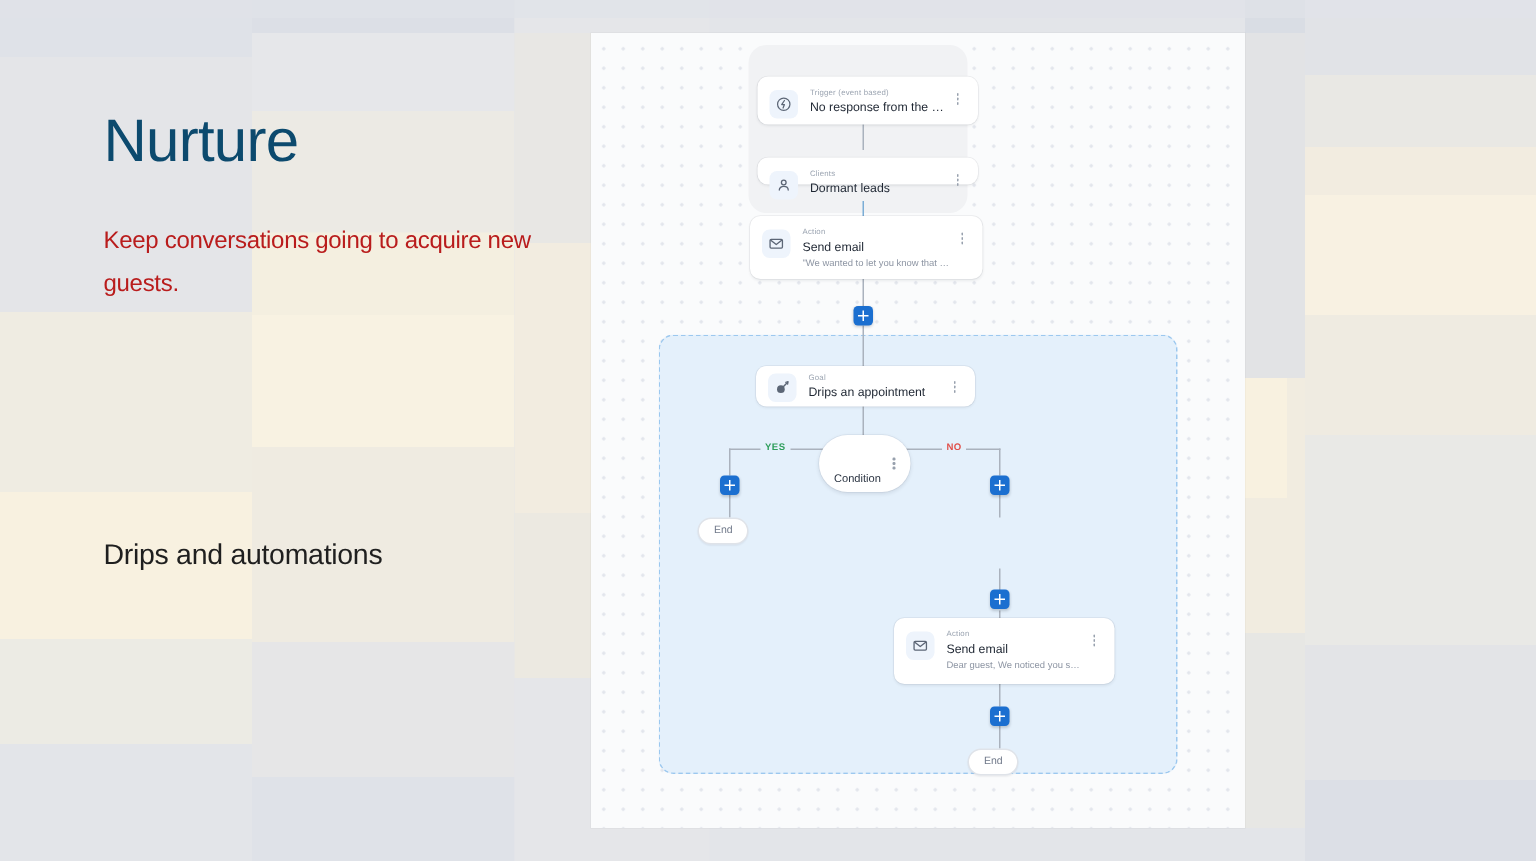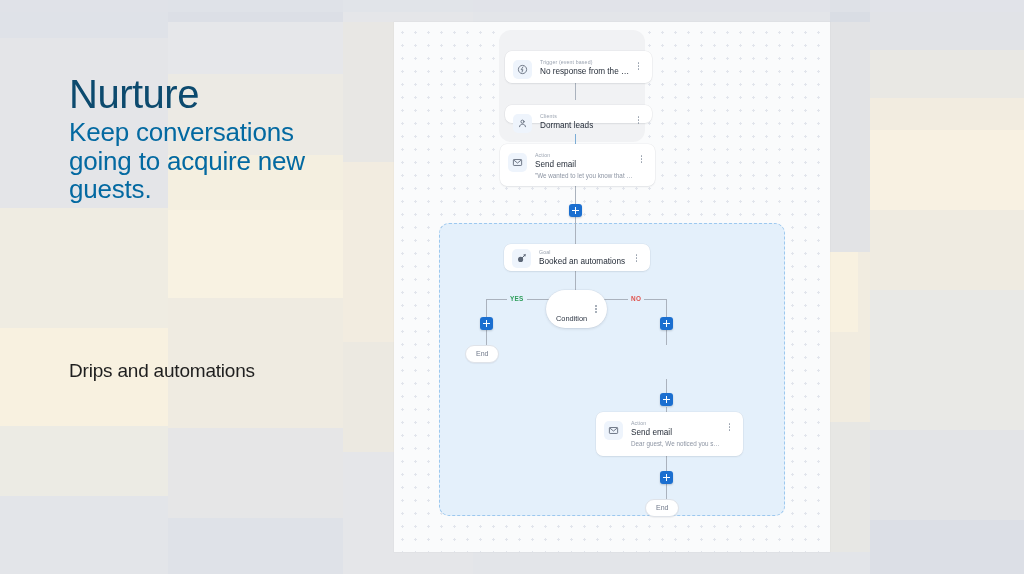--- a/index.html
+++ b/index.html
@@ -15,23 +15,23 @@
   .bg { position: absolute; inset: 0; background: #e3e5e9; }
   .tile { position: absolute; }
 
   
   .promo-title {
     position: absolute; left: 69px; top: 74px;
     font-size: 40px; letter-spacing: -0.5px;
     color: #0c4a6e; font-weight: 400; line-height: 1;
   }
   .promo-sub {
-    position: absolute; left: 69px; top: 118px; width: 290px;
-    font-size: 26px; line-height: 28.5px; font-weight: 400;
-    color: #0369a1; letter-spacing: -0.2px;
+    position: absolute; left: 69px; top: 147px; width: 290px;
+    font-size: 16px; line-height: 28.5px; font-weight: 400;
+    color: #b91c1c; letter-spacing: -0.2px;
   }
   .promo-foot {
     position: absolute; left: 69px; top: 358px; width: 220px;
     font-size: 19px; line-height: 26px; font-weight: 400;
     color: #1f1f1f; letter-spacing: -0.2px;
   }
 
   
   .canvas {
     position: absolute; left: 394px; top: 22px;
@@ -270,21 +270,21 @@
     <div class="node" style="left:110px;top:222px;width:146px;height:27px;align-items:center;">
       <span class="node-icon">
         <svg width="11" height="11" viewBox="0 0 24 24" fill="none" stroke="#5c6676" stroke-width="1.8" stroke-linecap="round">
           <circle cx="10" cy="14" r="5.6" fill="#5c6676" stroke="none"></circle>
           <path d="M13.2 10.8 19.5 4.5" stroke-width="2.1"></path>
           <path d="M17 4 20.5 3.2 19.8 6.8" stroke-linejoin="round"></path>
         </svg>
       </span>
       <span class="node-body">
         <span class="node-kicker" style="display:block;">Goal</span>
-        <span class="node-title" style="display:block;">Booked an automations</span>
+        <span class="node-title" style="display:block;">Drips an appointment</span>
       </span>
       <span class="kebab">
           <i></i>
           <i></i>
           <i></i>
         </span>
     </div>
 
     <div class="pill-cond" style="left:152px;top:268px;">
       <span class="lbl">Condition</span>

